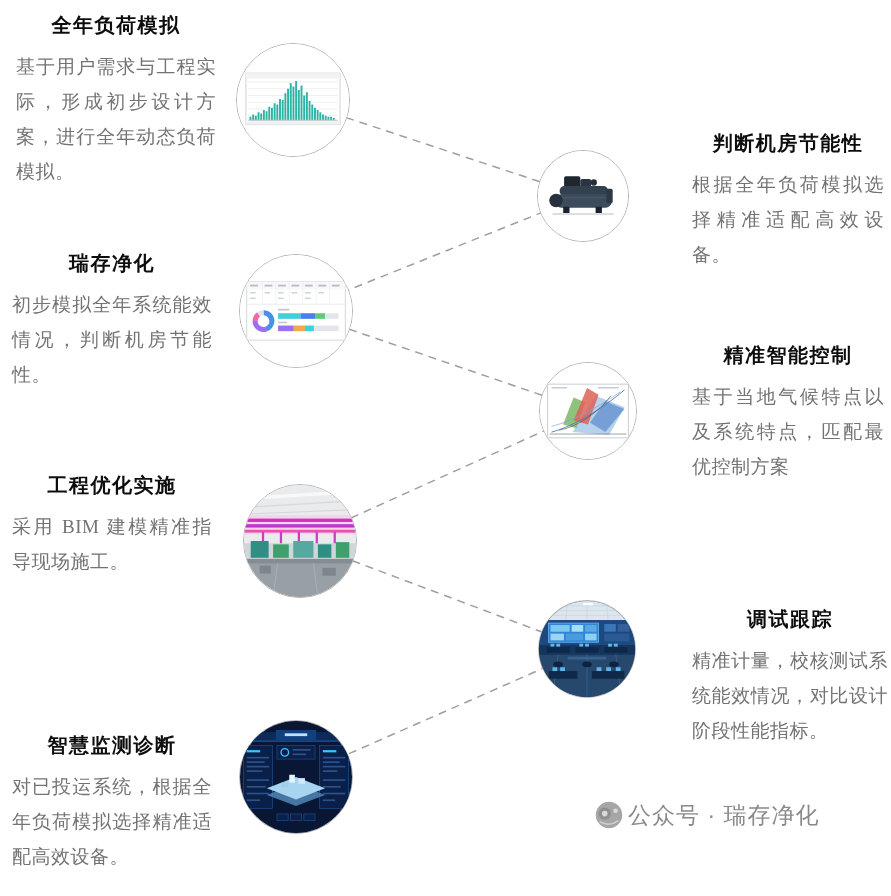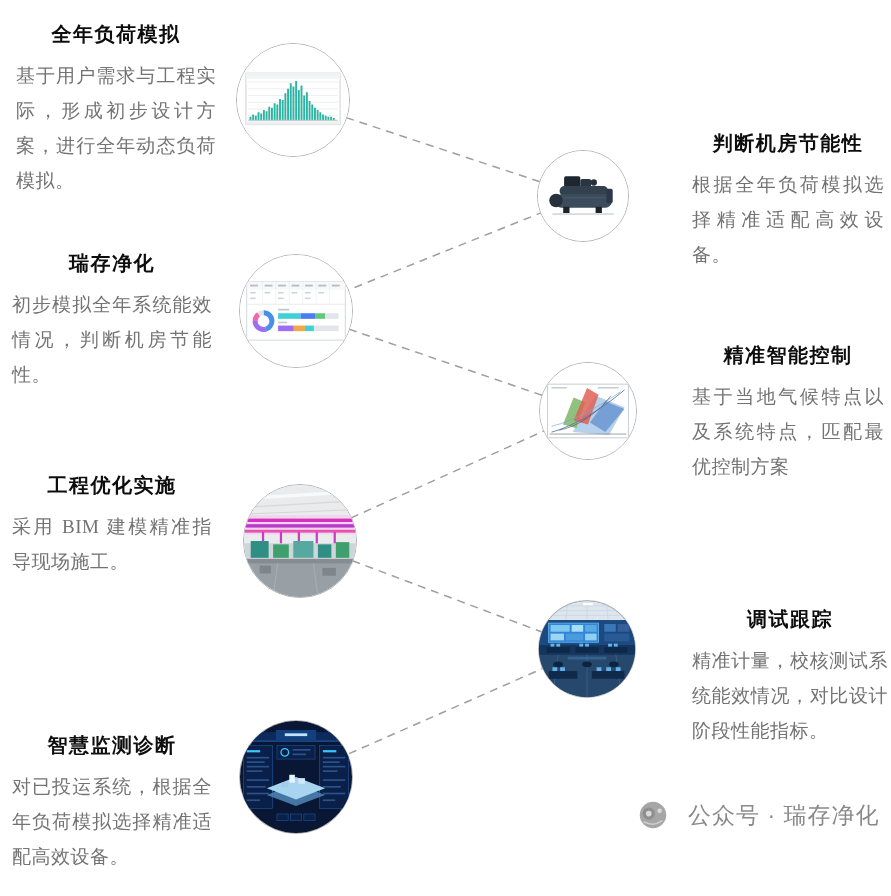--- a/index.html
+++ b/index.html
@@ -17,42 +17,42 @@
   .step-title{
     font-weight:bold;color:#0d0d0d;font-size:20px;text-align:center;
     letter-spacing:1.5px;font-family:"Liberation Sans","DejaVu Sans",sans-serif;
   }
   .step-body{
     margin-top:10px;font-size:19px;line-height:35px;color:#737373;
     text-align:justify;letter-spacing:0.5px;
     font-family:"Liberation Serif","DejaVu Serif",serif;
   }
   .watermark{
-    position:absolute;left:636px;top:798px;display:flex;align-items:center;gap:18px;
+    position:absolute;left:592px;top:798px;display:flex;align-items:center;gap:2px;
     color:#8a8a8a;font-size:23px;letter-spacing:1px;
   }
   .watermark svg{display:block;}
 </style>
 </head>
 <body>
 
 <div class="canvas">
 
   <svg class="connectors" viewBox="0 0 891 896">
     <g stroke="#9e9e9e" stroke-width="1.5" stroke-dasharray="8 6" fill="none">
       <line x1="293" y1="100" x2="583" y2="196"></line>
       <line x1="583" y1="196" x2="296" y2="311"></line>
       <line x1="296" y1="311" x2="588" y2="411"></line>
       <line x1="588" y1="411" x2="300" y2="541"></line>
       <line x1="300" y1="541" x2="587" y2="649"></line>
       <line x1="587" y1="649" x2="296" y2="777"></line>
     </g>
   </svg>
 
-  <div class="tblock" style="left:16px;top:21px;width:200px;">
+  <div class="tblock" style="left:16px;top:12px;width:200px;">
     <div class="step-title">全年负荷模拟</div>
     <div class="step-body">基于用户需求与工程实际，形成初步设计方案，进行全年动态负荷模拟。</div>
   </div>
 
   <div class="tblock" style="left:12px;top:250px;width:200px;">
     <div class="step-title">瑞存净化</div>
     <div class="step-body">初步模拟全年系统能效情况，判断机房节能性。</div>
   </div>
 
   <div class="tblock" style="left:12px;top:472px;width:200px;">

